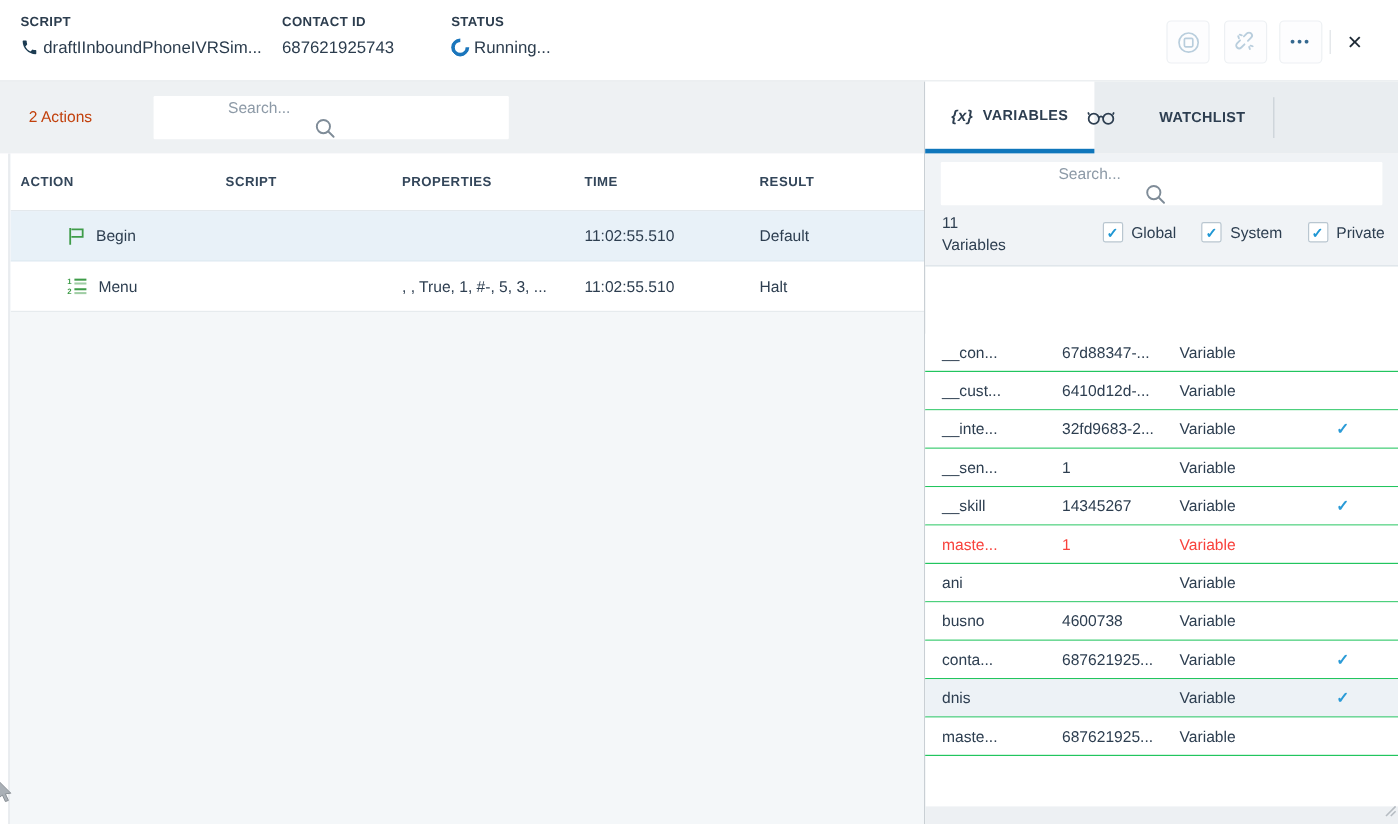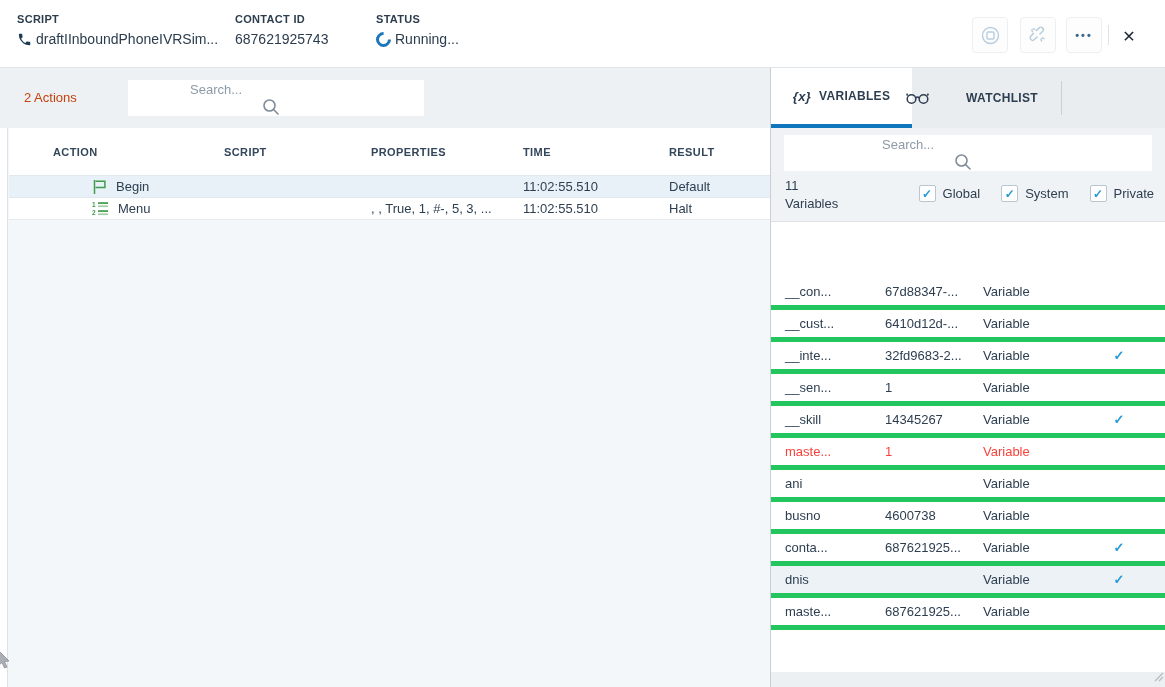--- a/index.html
+++ b/index.html
@@ -27,26 +27,26 @@
   .lp-count { position:absolute; left:24px; top:22px; font-size:13px; color:#c2410c; }
   .searchbox { position:absolute; background:#fff; display:flex; align-items:center; border-radius:1px;flex-direction:column; }
   .lp-search { left:128px; top:12px; width:296px; height:36px; }
   .searchbox input { flex:1; border:none; outline:none; background:transparent; font-family:inherit; font-size:13px; color:#2d3e50; padding:0 8px 0 12px; }
   .searchbox input::placeholder { color:#8d9aa7; }
   .searchbox .mag { display:flex; margin-right:10px; }
   .lp-body { position:absolute; left:0; top:60px; right:0; bottom:0; background:#f4f7f9; }
   .lp-gutter { position:absolute; left:0; top:0; width:8px; height:100%; background:#fff; border-right:1px solid #dce2e7; }
   .lp-table { position:absolute; left:9px; right:0; top:0; }
   .lhead { height:48px; background:#fff; border-bottom:1px solid #e3e8ec; display:flex; align-items:center; font-size:11px; font-weight:700; color:#33465a; letter-spacing:.4px; }
-  .c-action { width:179px; padding-left:8px;margin-left:36px; }
+  .c-action { width:179px; padding-left:8px; }
   .c-script { width:147px; }
   .c-props  { width:152px; }
   .c-time   { width:146px; }
   .c-result { flex:1; }
-  .lrow { height:22px; display:flex; align-items:center; font-size:13px; background:#fff; border-bottom:1px solid #e6ebee; }
+  .lrow { height:42px; display:flex; align-items:center; font-size:13px; background:#fff; border-bottom:1px solid #e6ebee; }
   .lrow.selected { background:#e8f1f8; border-bottom:1px solid #dde8f0; }
   .action-cell { display:flex; align-items:center; gap:9px; padding-left:47px; }
   
   .rp { position:absolute; left:770px; top:68px; width:395px; height:619px; border-left:1px solid #c9cfd4; background:#fff; }
   .rp-tabs { position:absolute; left:0; top:0; width:100%; height:60px; background:#e9edf0; display:flex; }
   .tab { display:flex; align-items:center; justify-content:center; gap:8px; font-size:12px; font-weight:700; letter-spacing:.3px; color:#2d3e50; }
   .tab-variables { width:141px; background:#fff; border-bottom:4px solid #0f76bb; }
   .tab-watchlist { width:120px;gap:37px; }
   .tab-xicon { font-size:13px; font-style:italic; }
   .tab-sep { position:absolute; left:290px; top:13px; width:1px; height:34px; background:#c9d0d6; }
@@ -55,21 +55,21 @@
   .rp-count { position:absolute; left:14px; top:49px; width:64px; font-size:13px; line-height:18px; color:#2d3e50; }
   .filters { position:absolute; right:11px; top:57px; display:flex; gap:21px; align-items:center; }
   .filter { display:flex; align-items:center; gap:7px; font-size:13px; color:#2d3e50; }
   .cbx { width:17px; height:17px; background:#fff; border:1px solid #b9c6d0; border-radius:2px; color:#1f97d4; font-size:12px; font-weight:700; display:flex; align-items:center; justify-content:center; line-height:1; }
   .rp-thead { position:absolute; left:0; top:154px; width:100%; height:56px; background:#fff; border-bottom:1px solid #e1e6ea; display:flex; align-items:center; font-size:11px; font-weight:700; color:#33465a; letter-spacing:.4px; }
   .v-name { width:114px; padding-left:14px; }
   .v-value { width:98px; }
   .v-type { width:90px; }
   .v-check { flex:1; text-align:center; color:#2b9bd7; font-size:13px; font-weight:700; }
   .rp-rows { position:absolute; left:0; top:210px; width:100%; }
-  .vrow { height:32px; display:flex; align-items:center; font-size:13px; background:#fff; border-bottom:5px solid #22c55e; }
+  .vrow { height:32px; display:flex; align-items:center; font-size:13px; background:#fff; border-bottom:1px solid #22c55e; }
   .vrow.selected { background:#edf2f6; }
   .vrow.error, .vrow.error .v-name, .vrow.error .v-value, .vrow.error .v-type { color:#f8423c; }
   .rp-footer { position:absolute; left:0; bottom:0; width:100%; height:15px; background:#edf0f3; }
   .grip { position:absolute; right:1px; bottom:1px; }
   .cursor { position:absolute; left:-2px; top:650px; }
 </style>
 </head>
 <body>
 
 <div class="titlebar">

